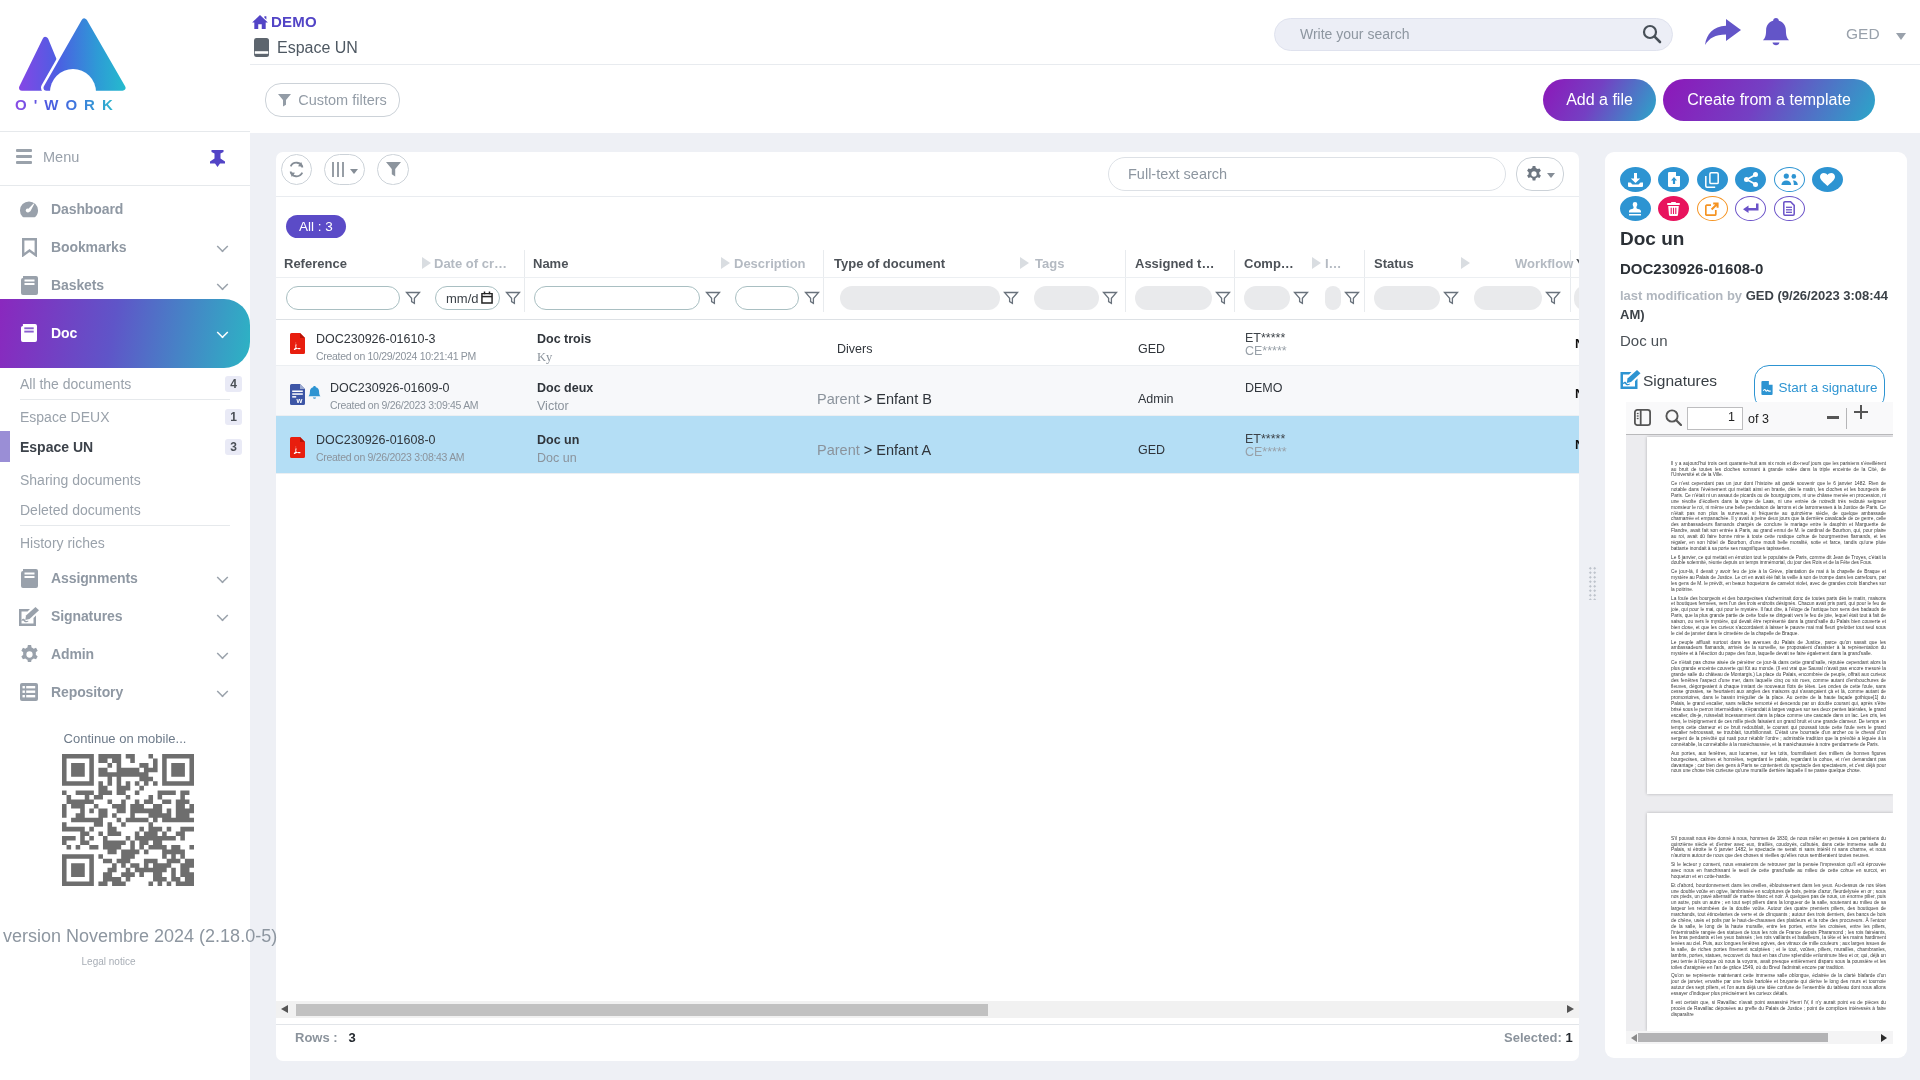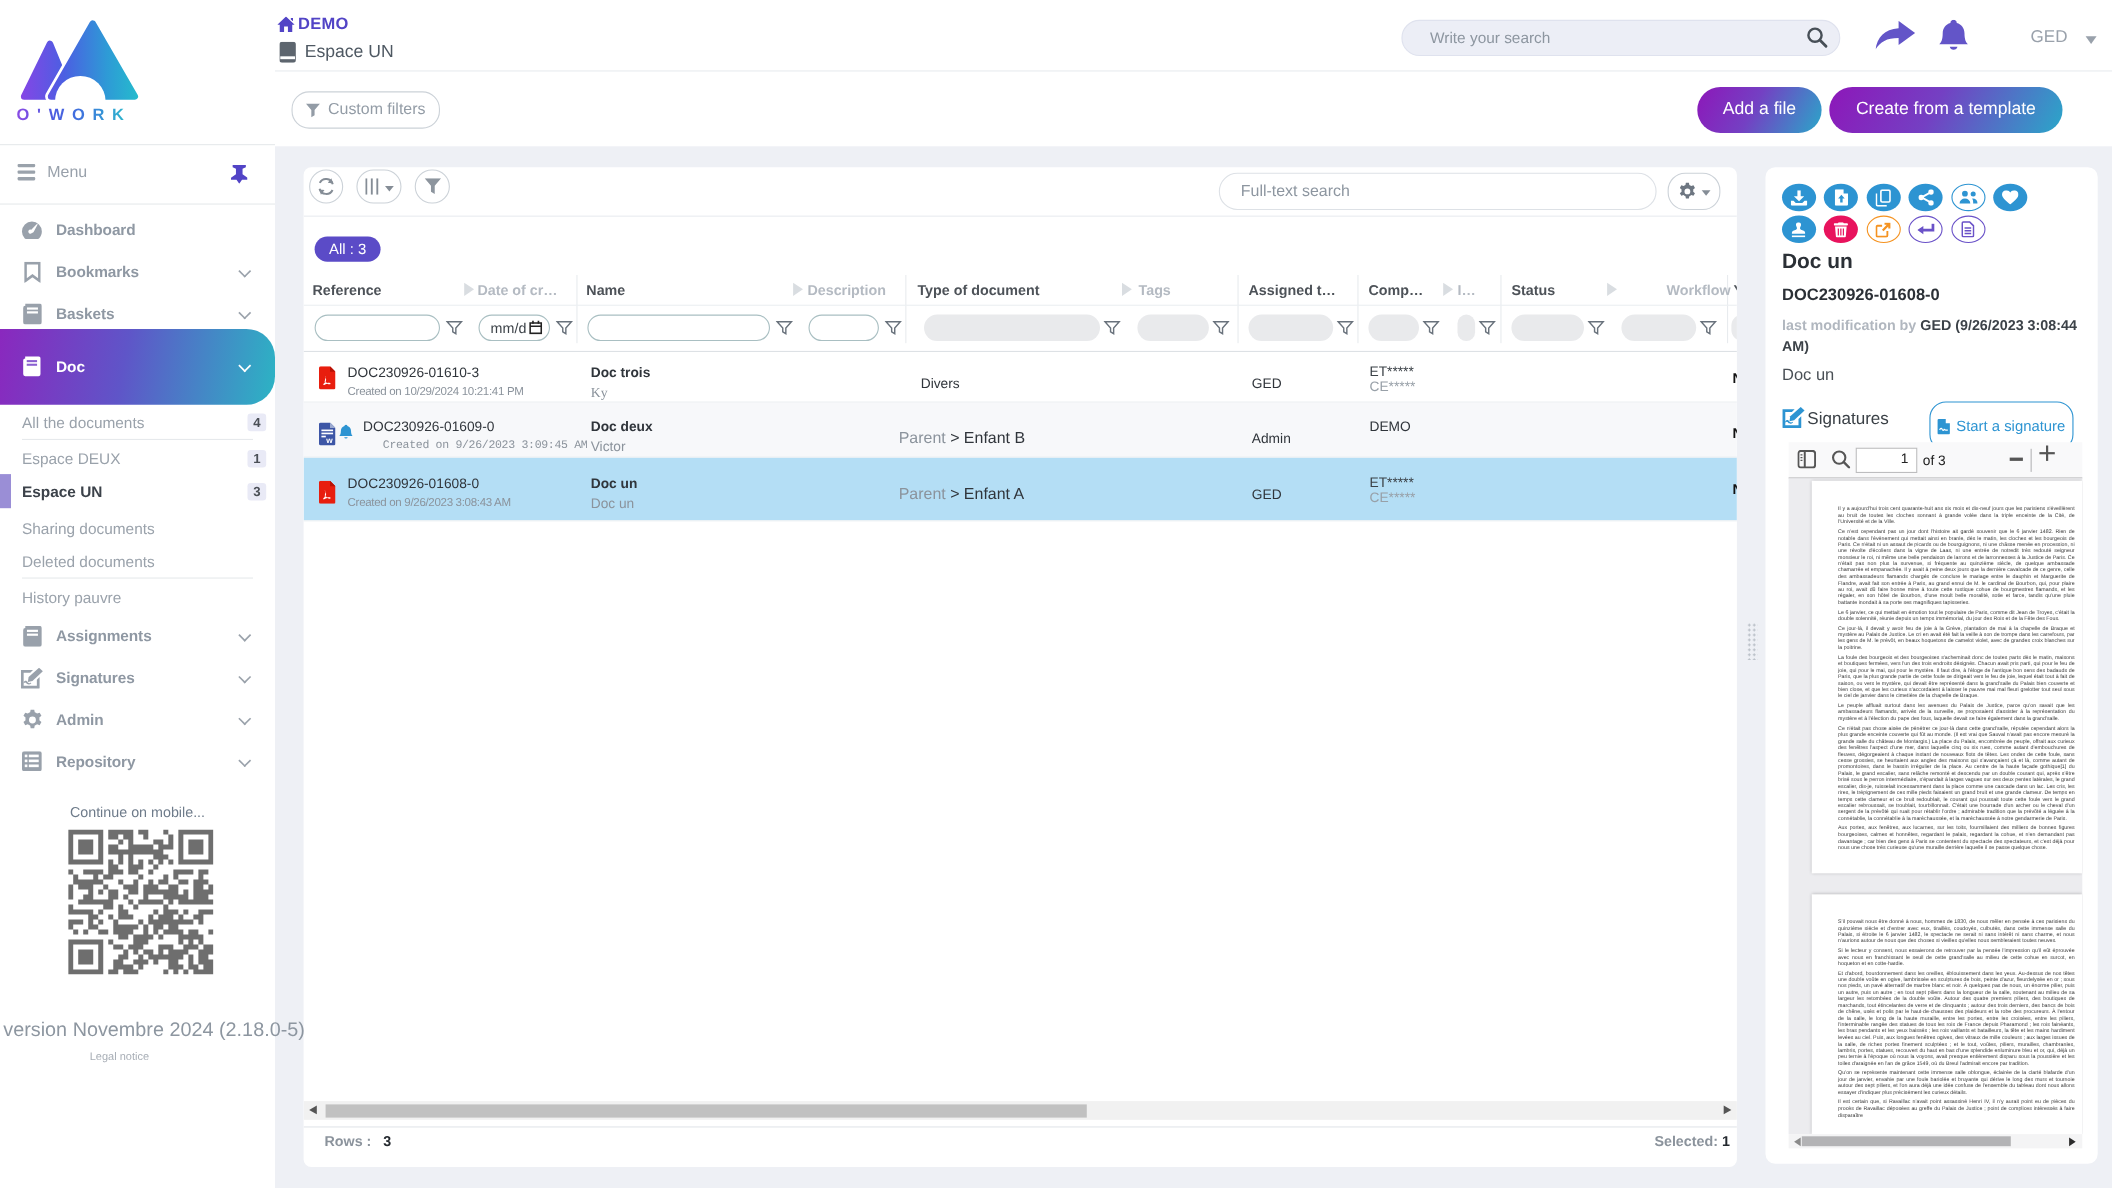--- a/index.html
+++ b/index.html
@@ -118,21 +118,21 @@
   </span>Doc<span class="chev"><span class="chevg" style="border-color:#fff;"></span></span></div>
 
   <div class="subitem" style="top:368px;">All the documents<span class="badge">4</span></div>
   <div class="abs" style="left:20px;top:399px;width:210px;height:1px;background:#e6e9ec;"></div>
   <div class="subitem" style="top:401px;">Espace DEUX<span class="badge">1</span></div>
   <div class="subitem" style="top:431px;color:#3c424a;font-weight:bold;">Espace UN<span class="badge">3</span></div>
   <div class="abs" style="left:0;top:431px;width:10px;height:31px;background:#9a8ed6;"></div>
   <div class="subitem" style="top:464px;">Sharing documents</div>
   <div class="subitem" style="top:494px;">Deleted documents</div>
   <div class="abs" style="left:20px;top:525px;width:210px;height:1px;background:#e6e9ec;"></div>
-  <div class="subitem" style="top:527px;">History pauvre</div>
+  <div class="subitem" style="top:527px;">History riches</div>
 
   <div class="navitem" style="top:559px;"><span class="ic">
     <svg width="17" height="19" viewBox="0 0 17 19">
           <path fill="#99a1ab" d="M2 0 h13 a2 2 0 0 1 2 2 v15 a2 2 0 0 1 -2 2 h-13 a2 2 0 0 1 -2-2 v-13 a2 2 0 0 1 2-2 z M3 13.5 h11 v2.4 h-11 z"></path>
           <rect x="3.5" y="3.5" width="10" height="2" fill="#fff"></rect>
           <rect x="3.5" y="7" width="10" height="2" fill="#fff"></rect>
         </svg>
   </span>Assignments<span class="chev"><span class="chevg"></span></span></div>
   <div class="navitem" style="top:597px;"><span class="ic">
     <svg width="20" height="19" viewBox="0 0 20 19">
@@ -308,21 +308,21 @@
       <path fill="#9dabd1" d="M10 0 L15 5 H10 Z"></path>
       <rect x="2.2" y="6.5" width="10.6" height="1.5" fill="#fff"></rect>
       <rect x="2.2" y="9.3" width="10.6" height="1.5" fill="#fff"></rect>
       <rect x="2.2" y="12.1" width="4" height="1.5" fill="#fff"></rect>
       <text x="6.6" y="18.6" font-size="7.5" fill="#fff" font-weight="bold" font-family="Liberation Sans">w</text>
     </svg>
   <svg class="abs" style="left:32px;top:234px" width="13" height="14" viewBox="0 0 28 30">
       <path fill="#2d94d2" d="M14 0 c1.6 0 2.9 1.2 2.9 2.8 c4.3 1.2 7 4.8 7 9.4 c0 6.2 1.5 8.4 3.1 10 h-26 c1.6-1.6 3.1-3.8 3.1-10 c0-4.6 2.7-8.2 7-9.4 c0-1.6 1.3-2.8 2.9-2.8 z M10.5 24.5 a3.6 3.6 0 0 0 7 0 z"></path>
     </svg>
   <div class="abs" style="left:54px;top:229px;font-size:12.5px;color:#30353b;">DOC230926-01609-0</div>
-  <div class="abs" style="left:72px;top:247px;font-size:10.5px;letter-spacing:-0.3px;color:#8b939c;font-family:Liberation Mono, monospace;">Created on 9/26/2023 3:09:45 AM</div>
+  <div class="abs" style="left:54px;top:247px;font-size:10.5px;letter-spacing:-0.3px;color:#8b939c;">Created on 9/26/2023 3:09:45 AM</div>
   <div class="abs" style="left:261px;top:229px;font-size:12.5px;font-weight:bold;color:#30353b;">Doc deux</div>
   <div class="abs" style="left:261px;top:247px;font-size:12.5px;color:#8b939c;">Victor</div>
   <div class="abs" style="left:541px;top:239px;font-size:14.5px;color:#8b939c;">Parent <span style="color:#30353b;">&gt; Enfant B</span></div>
   <div class="abs" style="left:862px;top:240px;font-size:12.5px;color:#30353b;">Admin</div>
   <div class="abs" style="left:969px;top:229px;font-size:12.5px;color:#30353b;">DEMO</div>
   <div class="abs" style="left:1299px;top:234px;font-size:13px;font-weight:bold;color:#111;">N</div>
 
   <svg class="abs" style="left:14px;top:285px" width="15" height="21" viewBox="0 0 15 21">
       <path fill="#e81e0e" d="M0 1.5 A1.5 1.5 0 0 1 1.5 0 H10 L15 5 V19.5 A1.5 1.5 0 0 1 13.5 21 H1.5 A1.5 1.5 0 0 1 0 19.5 Z"></path>
       <path fill="#b81205" d="M10 0 L15 5 H10 Z"></path>

